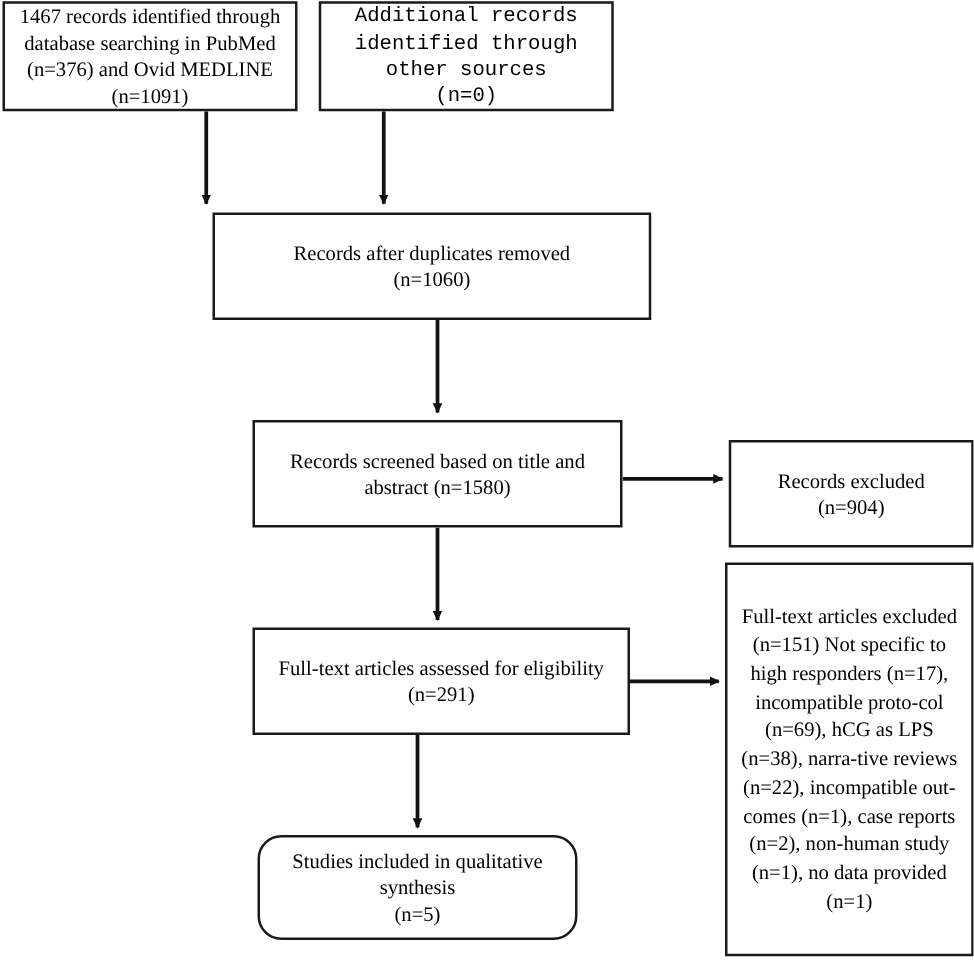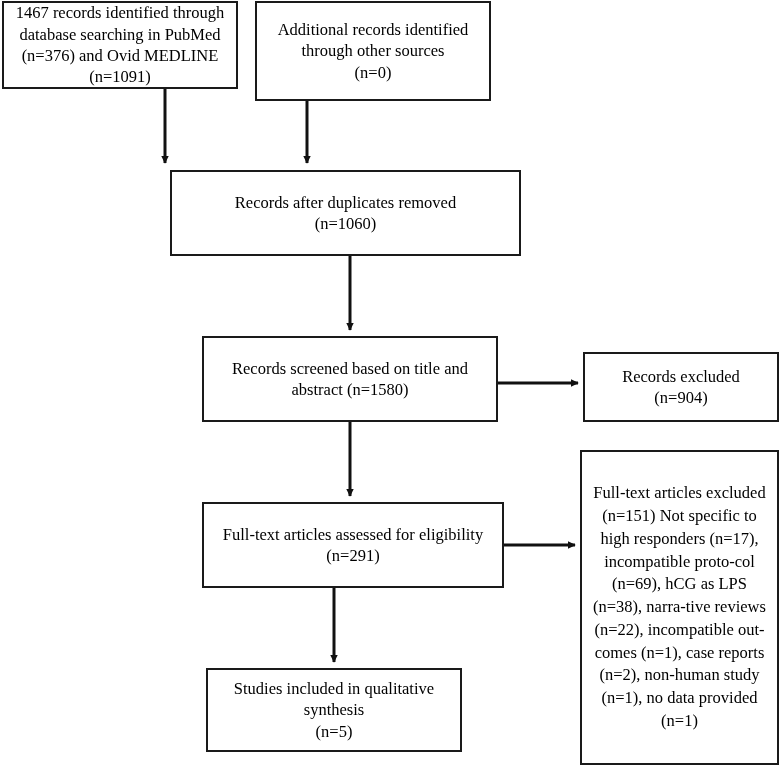--- a/index.html
+++ b/index.html
@@ -37,28 +37,28 @@
     line-height: 1.30;
     padding: 2px 6px;
   }
   .node .txt {
     display: block;
     width: 100%;
     white-space: pre-line;
   }
   
   #node-identified-db      { left: 2px;   top: 1px;   width: 236px; height: 88px;  font-size: 16.5px; align-items: center; }
-  #node-identified-other   { left: 255px; top: 1px;   width: 236px; height: 100px;  font-size: 16.5px; }
+  #node-identified-other   { left: 255px; top: 1px;   width: 236px; height: 88px;  font-size: 16.5px; font-family: Liberation Mono, monospace; }
   #node-duplicates-removed { left: 170px; top: 170px; width: 351px; height: 86px;  font-size: 16.5px; }
   #node-records-screened   { left: 202px; top: 336px; width: 296px; height: 86px;  font-size: 16.5px; }
-  #node-records-excluded   { left: 583px; top: 352px; width: 196px; height: 70px;  font-size: 16.5px; }
+  #node-records-excluded   { left: 583px; top: 352px; width: 196px; height: 86px;  font-size: 16.5px; }
   #node-fulltext-assessed  { left: 202px; top: 502px; width: 302px; height: 86px;  font-size: 16.5px; }
   #node-fulltext-excluded  { left: 580px; top: 450px; width: 199px; height: 315px; font-size: 16.5px;
                              line-height: 1.38; align-items: center; }
-  #node-studies-included   { left: 206px; top: 668px; width: 256px; height: 84px;  font-size: 16.5px; }
+  #node-studies-included   { left: 206px; top: 668px; width: 256px; height: 84px;  font-size: 16.5px; border-radius: 19px; }
 </style>
 </head>
 <body>
 
 <div id="canvas">
 
   <svg id="connectors" viewBox="0 0 779 773" width="779" height="773" xmlns="http://www.w3.org/2000/svg">
     <defs>
       <marker id="arrowhead" markerWidth="9" markerHeight="9" refX="7.4" refY="4.5" orient="auto" markerUnits="userSpaceOnUse">
         <path d="M0,0.6 L8.2,4.5 L0,8.4 z" fill="#111111"></path>

